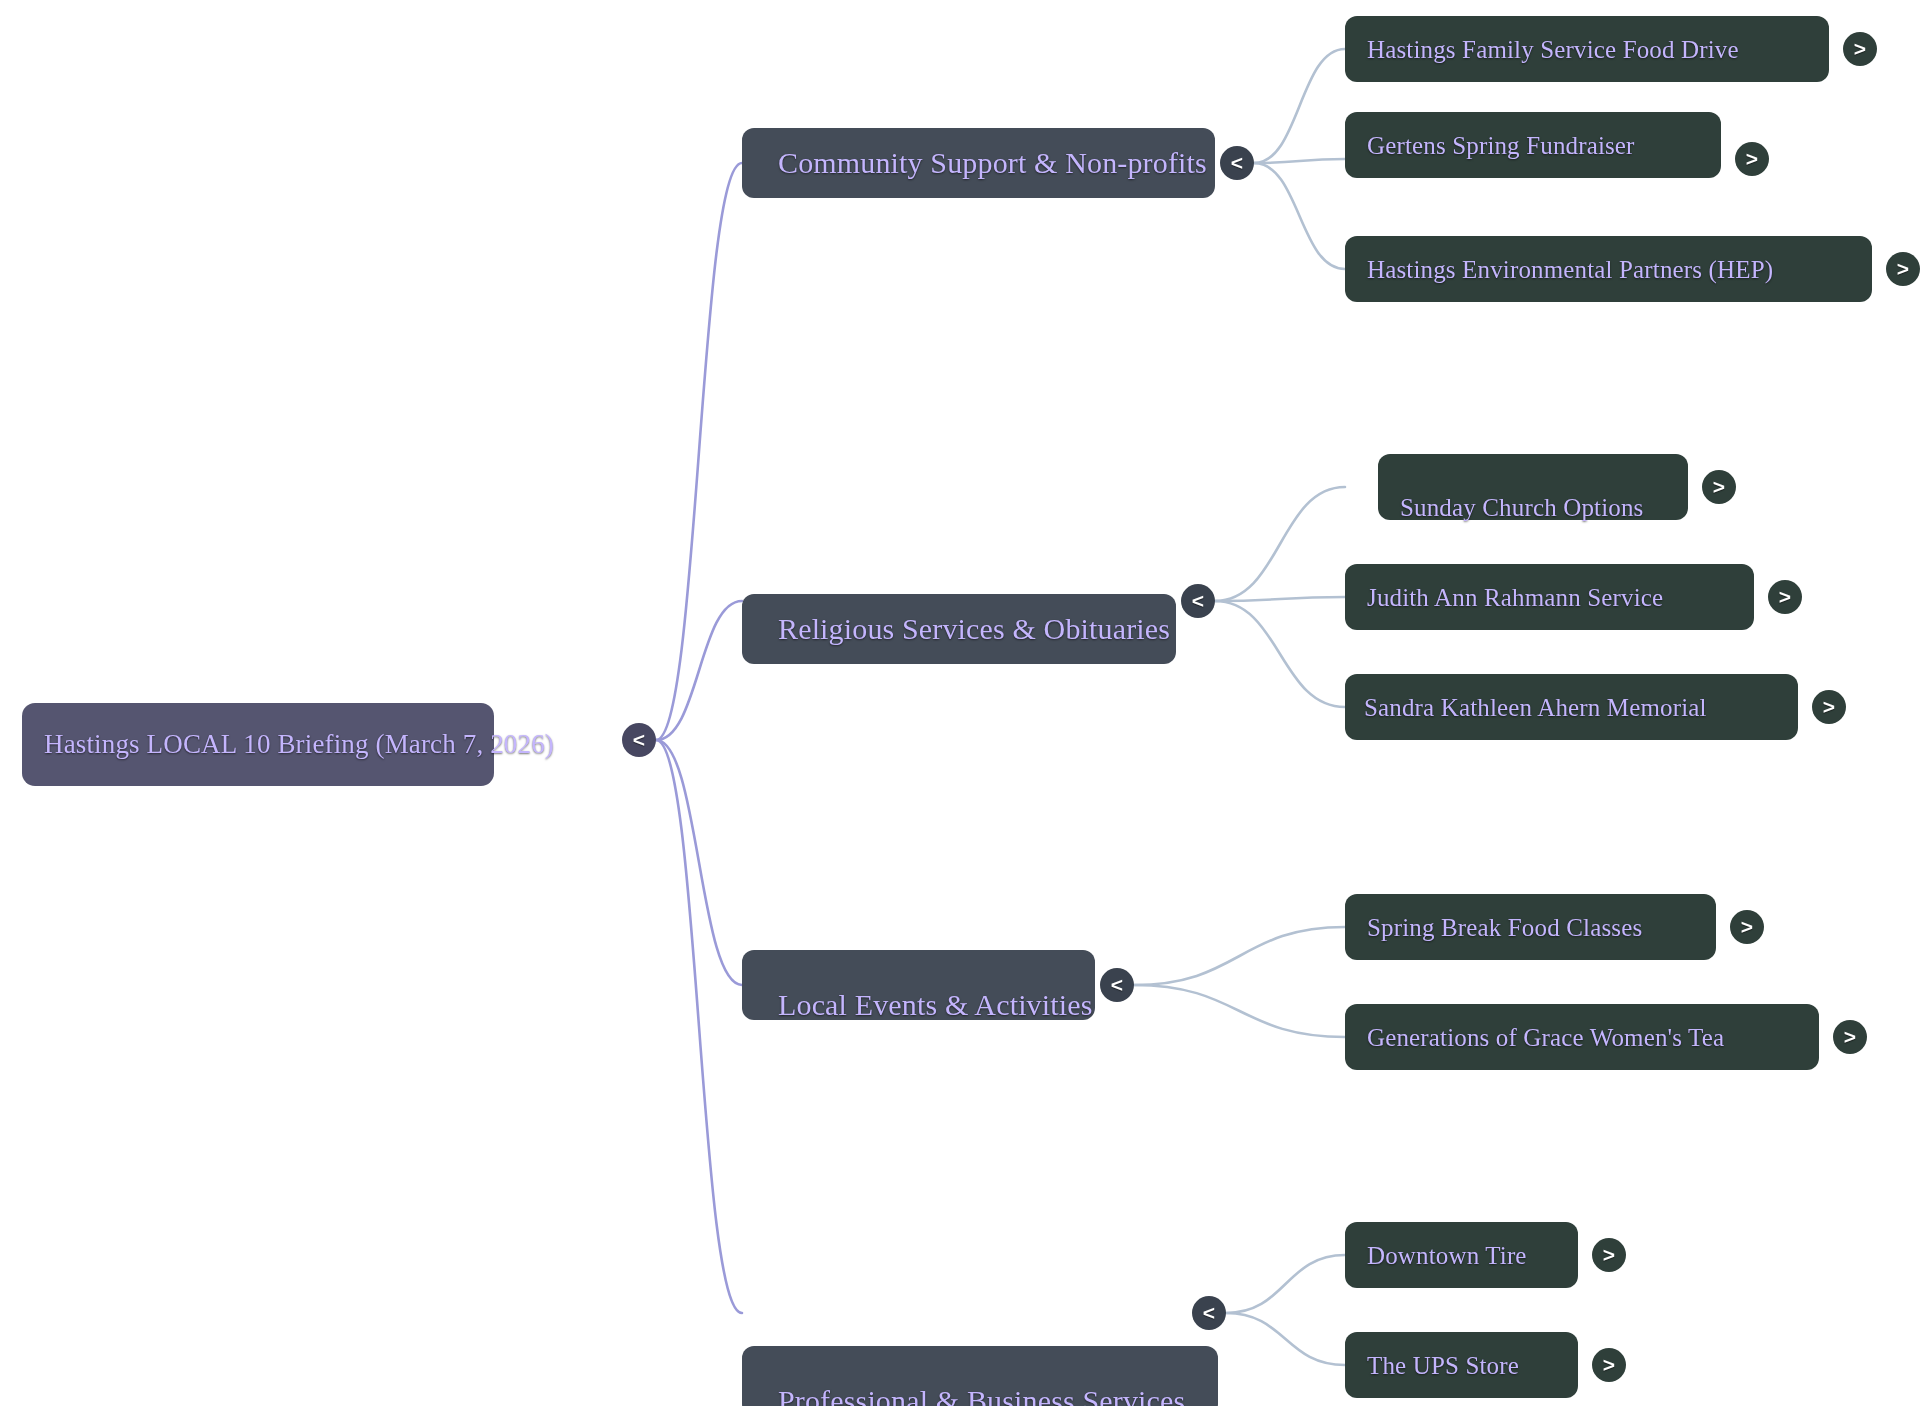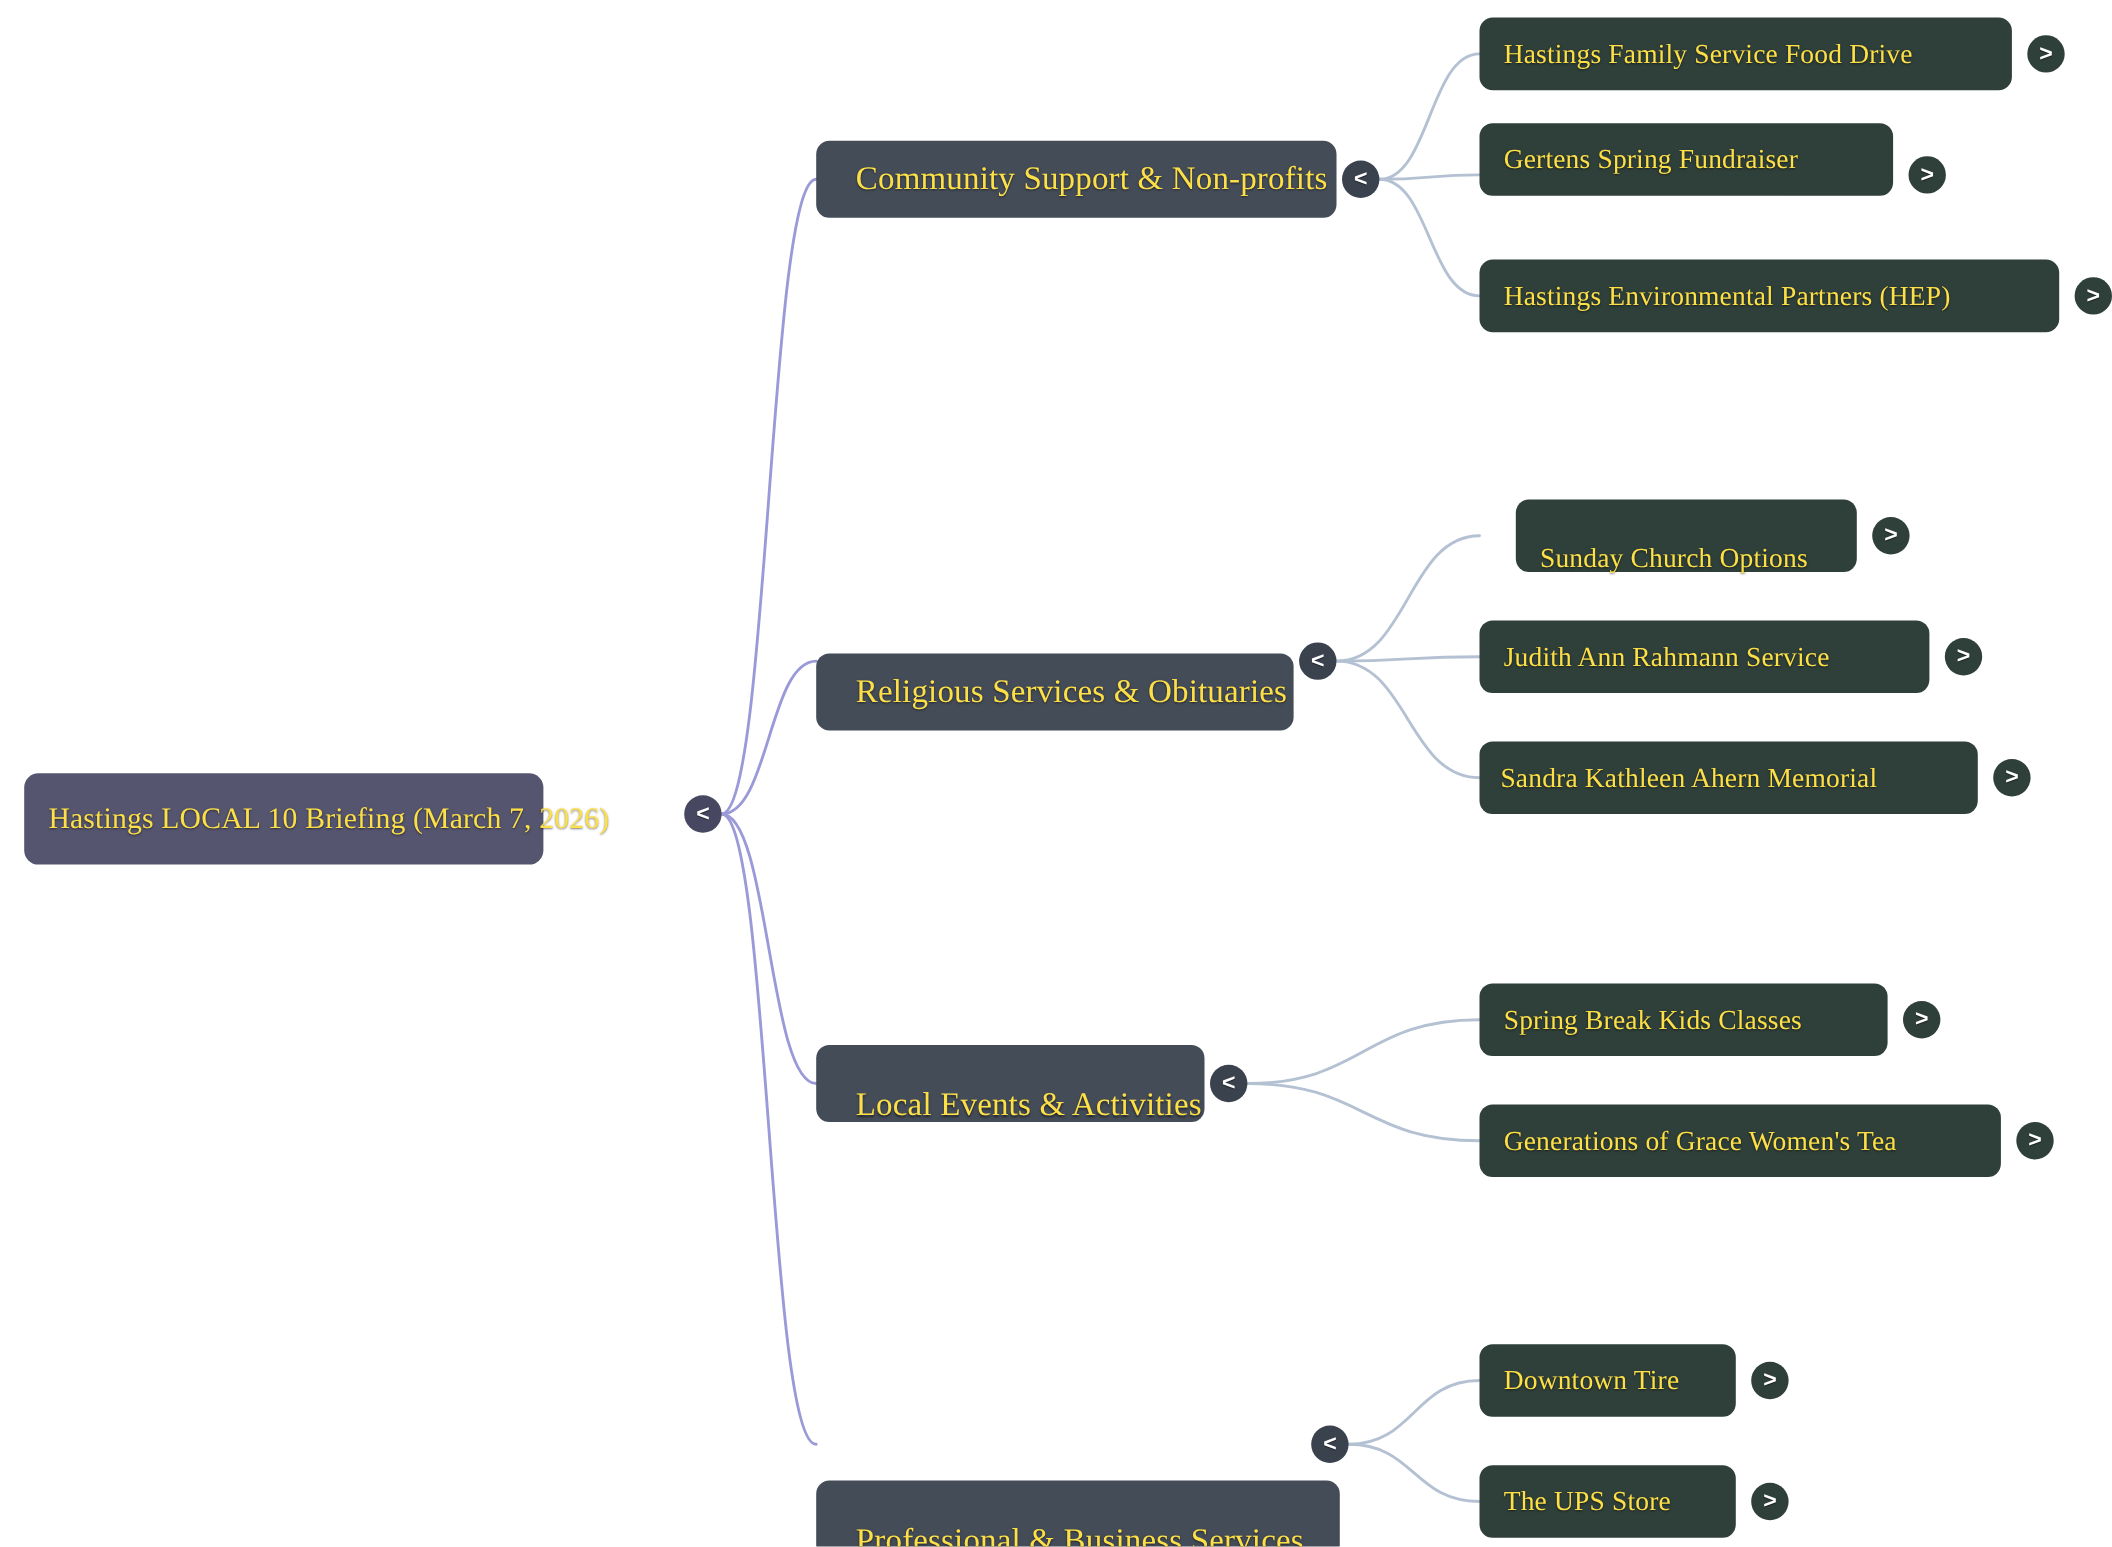--- a/index.html
+++ b/index.html
@@ -29,21 +29,21 @@
     pointer-events: none;
   }
   .node {
     position: absolute;
     display: flex;
     align-items: center;
     box-sizing: border-box;
     border-radius: 12px;
     white-space: nowrap;
     padding: 0 22px;
-    color: #fde047;
+    color: #c4b5fd;
     text-shadow: 0 1px 2px rgba(0,0,0,0.55);
     letter-spacing: 0.15px;
   }
   .node-root {
     background: #555570;
     font-size: 27px;
     height: 83px;
     border-radius: 13px;
   }
   .node-branch {
@@ -161,21 +161,21 @@
       <div class="toggle toggle-leaf" style="left: 1812px; top: 690px;">
         <span class="toggle-chevron">&gt;</span>
       </div>
       <div class="node node-branch" style="left: 742px; top: 950px; width: 353px; align-items: flex-end;">
         <span class="node-label">Local Events &amp; Activities</span>
       </div>
       <div class="toggle toggle-branch" style="left: 1100px; top: 968px;">
         <span class="toggle-chevron">&lt;</span>
       </div>
       <div class="node node-leaf" style="left: 1345px; top: 894px; width: 371px;">
-        <span class="node-label">Spring Break Kids Classes</span>
+        <span class="node-label">Spring Break Food Classes</span>
       </div>
       <div class="toggle toggle-leaf" style="left: 1730px; top: 910px;">
         <span class="toggle-chevron">&gt;</span>
       </div>
       <div class="node node-leaf" style="left: 1345px; top: 1004px; width: 474px;">
         <span class="node-label">Generations of Grace Women's Tea</span>
       </div>
       <div class="toggle toggle-leaf" style="left: 1833px; top: 1020px;">
         <span class="toggle-chevron">&gt;</span>
       </div>

